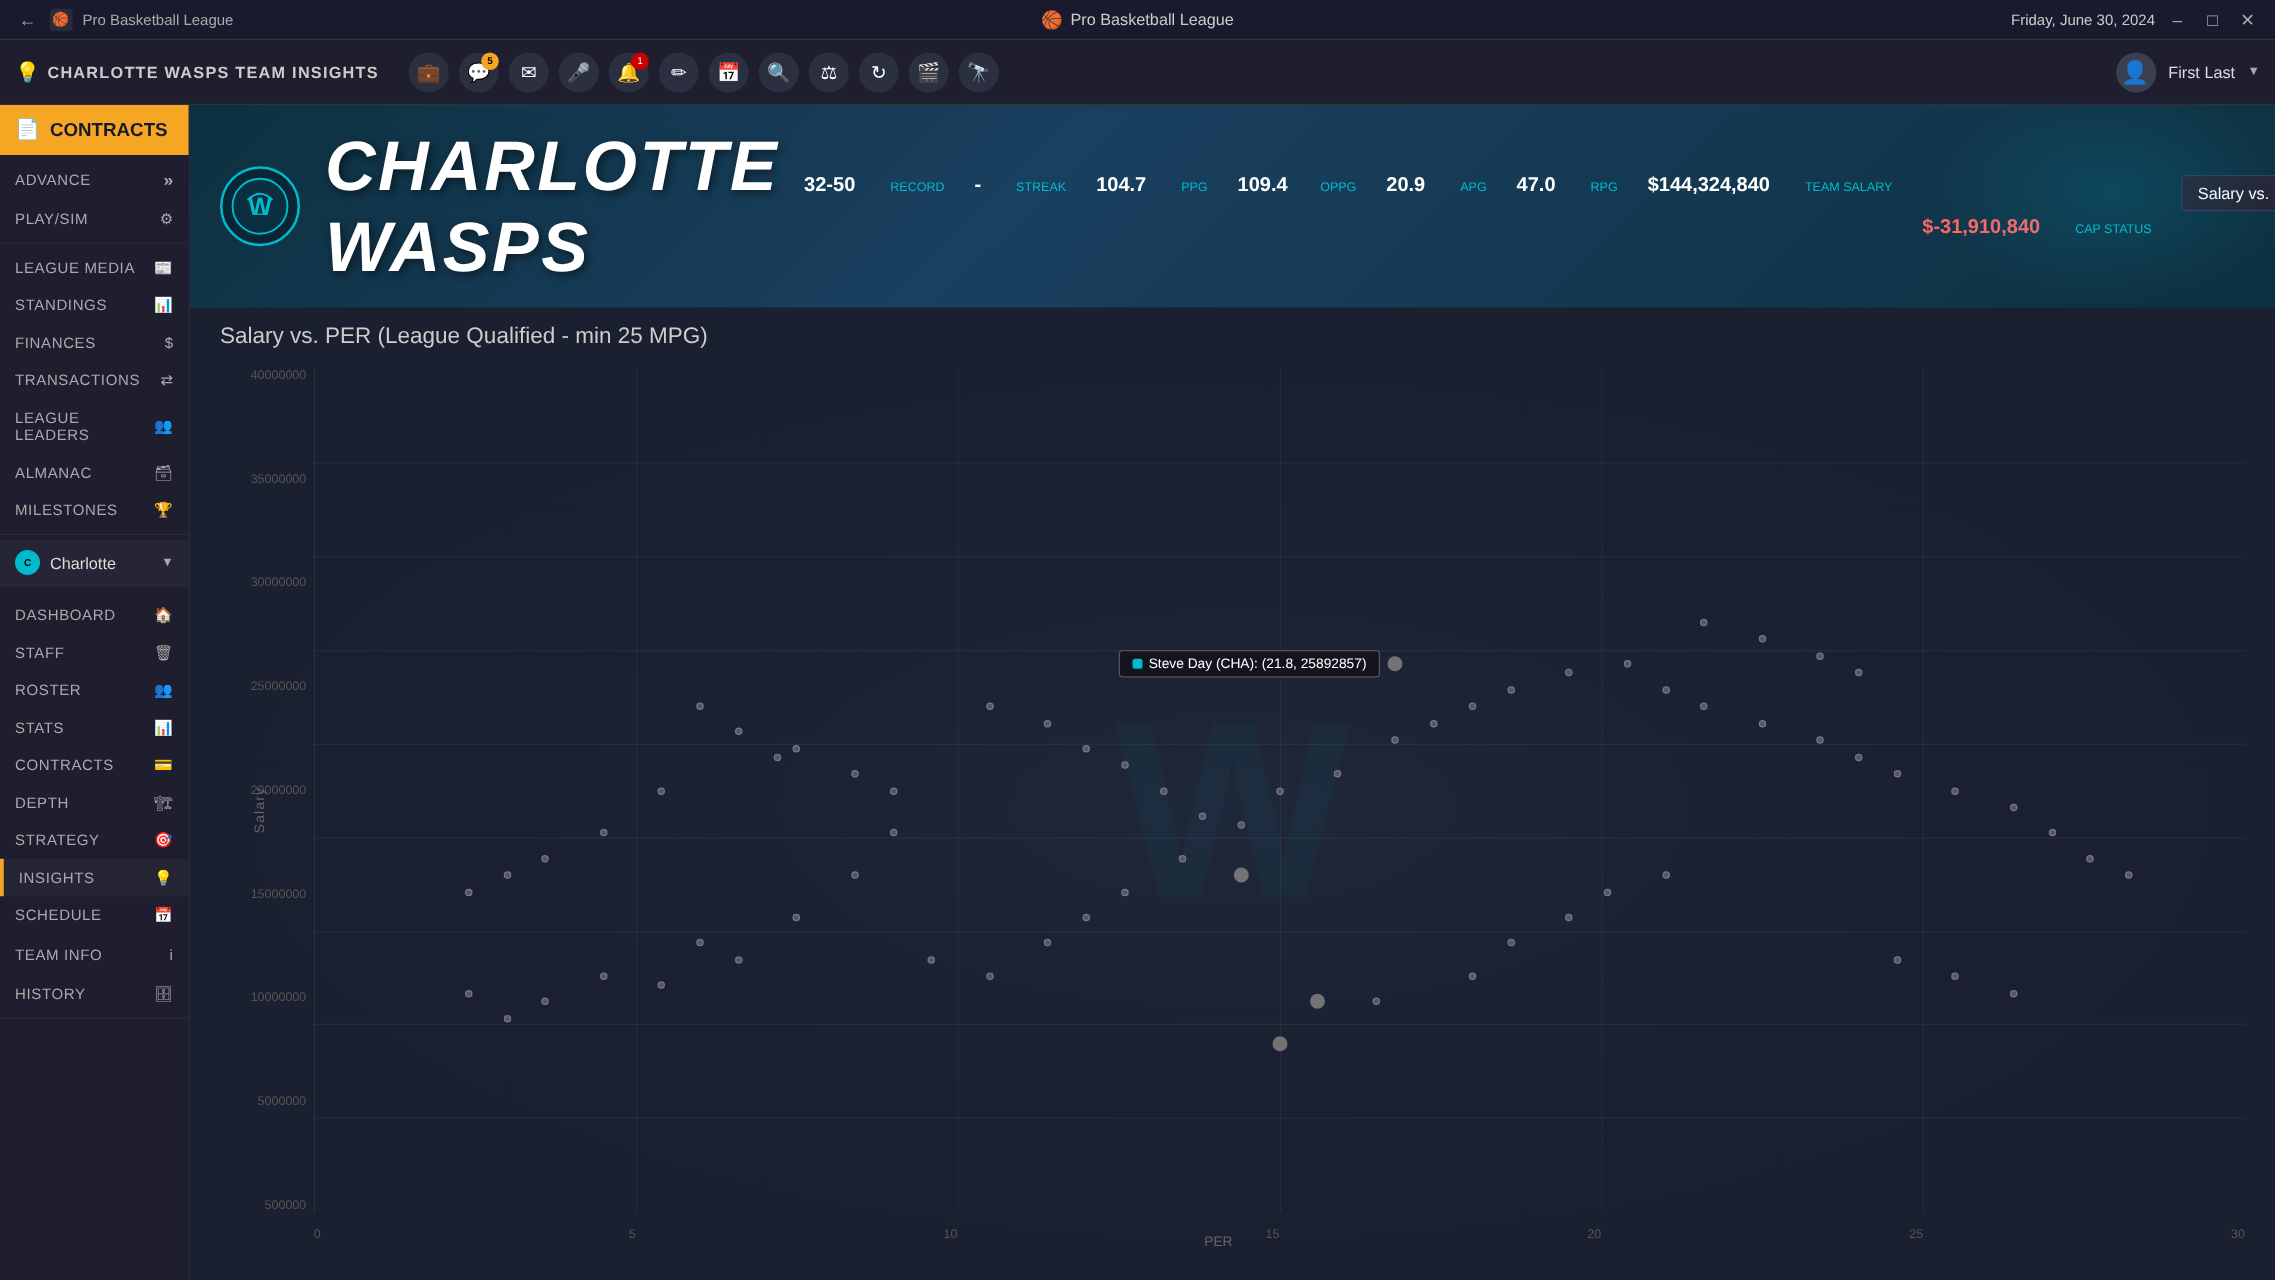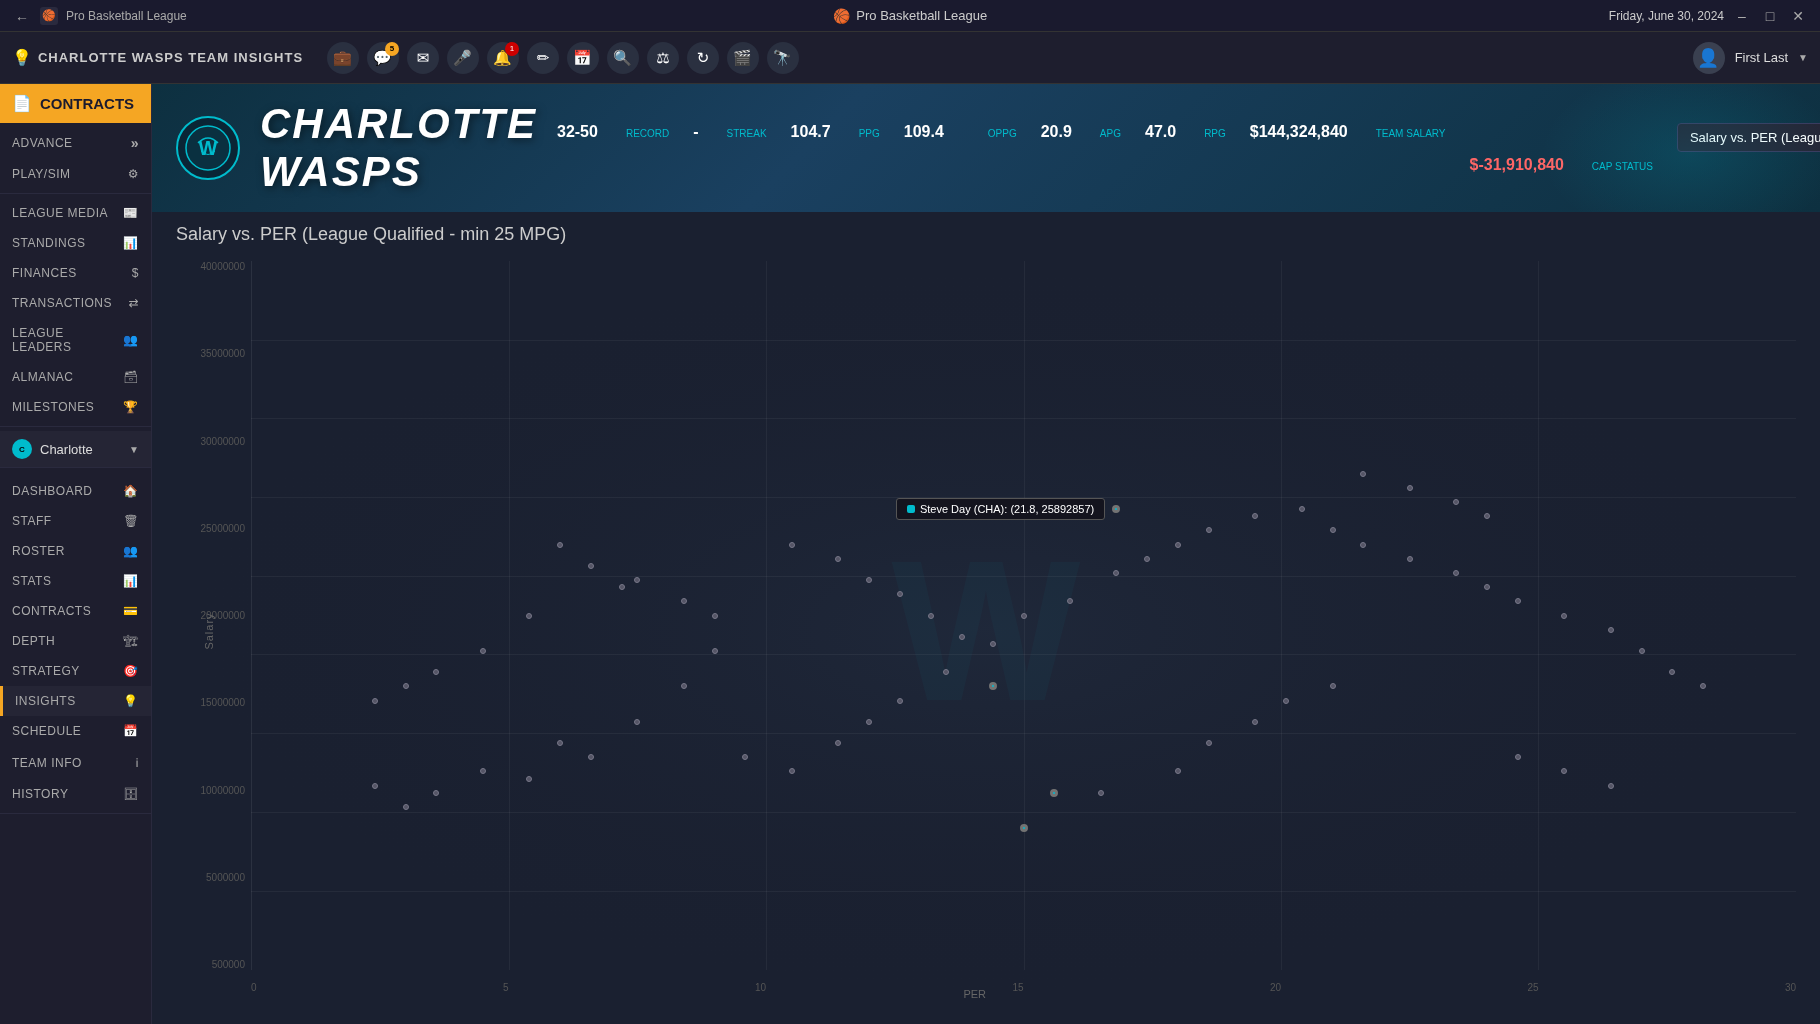--- a/index.html
+++ b/index.html
@@ -130,21 +130,21 @@
       background: #0a2535;
       border-radius: 50%;
       border: 2px solid #0bc;
       display: flex;
       align-items: center;
       justify-content: center;
       flex-shrink: 0;
     }
     .team-logo-svg { width: 50px; height: 50px; }
     .team-title-name {
-      font-size: 42px;
+      font-size: 56px;
       font-weight: 900;
       color: #fff;
       text-transform: uppercase;
       letter-spacing: 2px;
       text-shadow: 2px 2px 8px rgba(0,0,0,0.5);
       font-style: italic;
     }
     .team-stat-item { text-align: center; }
     .team-stat-value { font-size: 16px; font-weight: bold; color: #fff; }
     .team-stat-label { font-size: 10px; color: #0bc; text-transform: uppercase; padding-left: 24px; }
@@ -218,21 +218,21 @@
 
     
     .scatter-dot {
       position: absolute;
       border-radius: 50%;
       cursor: pointer;
       transform: translate(-50%, -50%);
     }
     .scatter-dot.team-dot-chart {
       background: #00bcd4;
-      border: 3px solid #737373;
+      border: 6px solid #737373;
       width: 8px;
       height: 8px;
       z-index: 5;
     }
     .scatter-dot.other-dot {
       background: #556;
       border: 1px solid #778;
       width: 6px;
       height: 6px;
     }
@@ -430,21 +430,21 @@
           <span class="team-stat-label">STREAK</span>
         </div>
       </div>
       <div class="team-stat-item">
         <div style="display:flex;align-items:baseline;gap:4px;">
           <span class="team-stat-value">104.7</span>
           <span class="team-stat-label">PPG</span>
         </div>
       </div>
       <div class="team-stat-item">
-        <div style="display:flex;align-items:baseline;gap:20px;">
+        <div style="display:flex;align-items:baseline;gap:2px;">
           <span class="team-stat-value">109.4</span>
           <span class="team-stat-label">OPPG</span>
         </div>
       </div>
       <div class="team-stat-item">
         <div style="display:flex;align-items:baseline;gap:4px;">
           <span class="team-stat-value">20.9</span>
           <span class="team-stat-label">APG</span>
         </div>
       </div>

